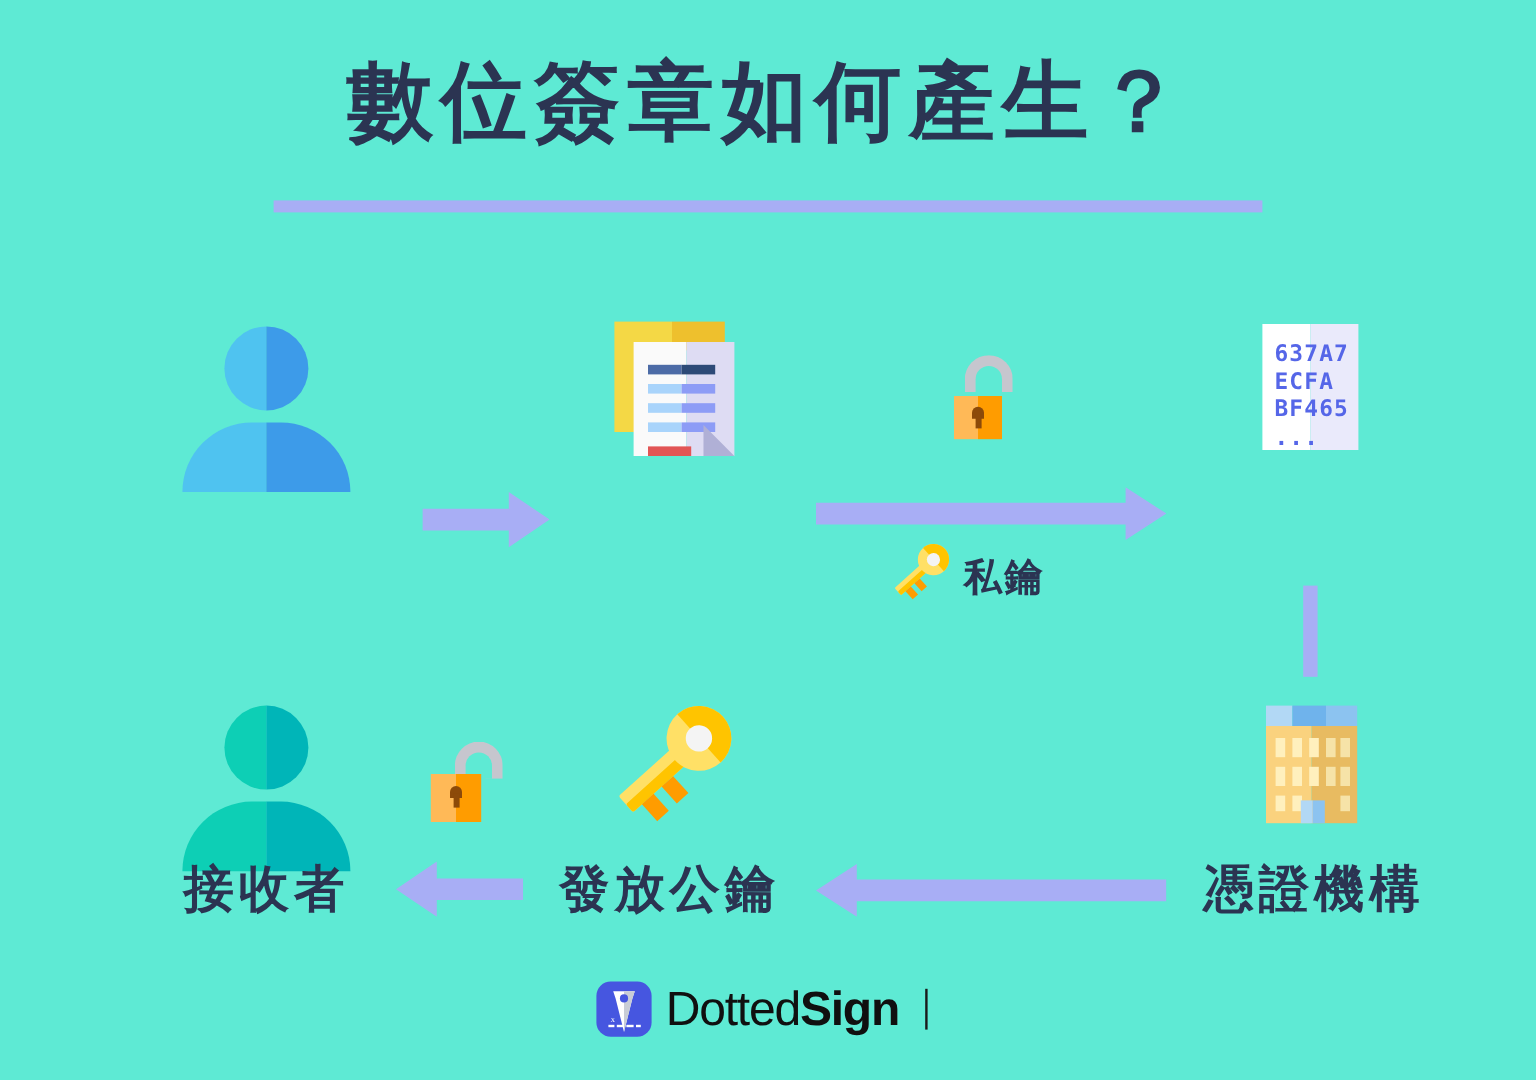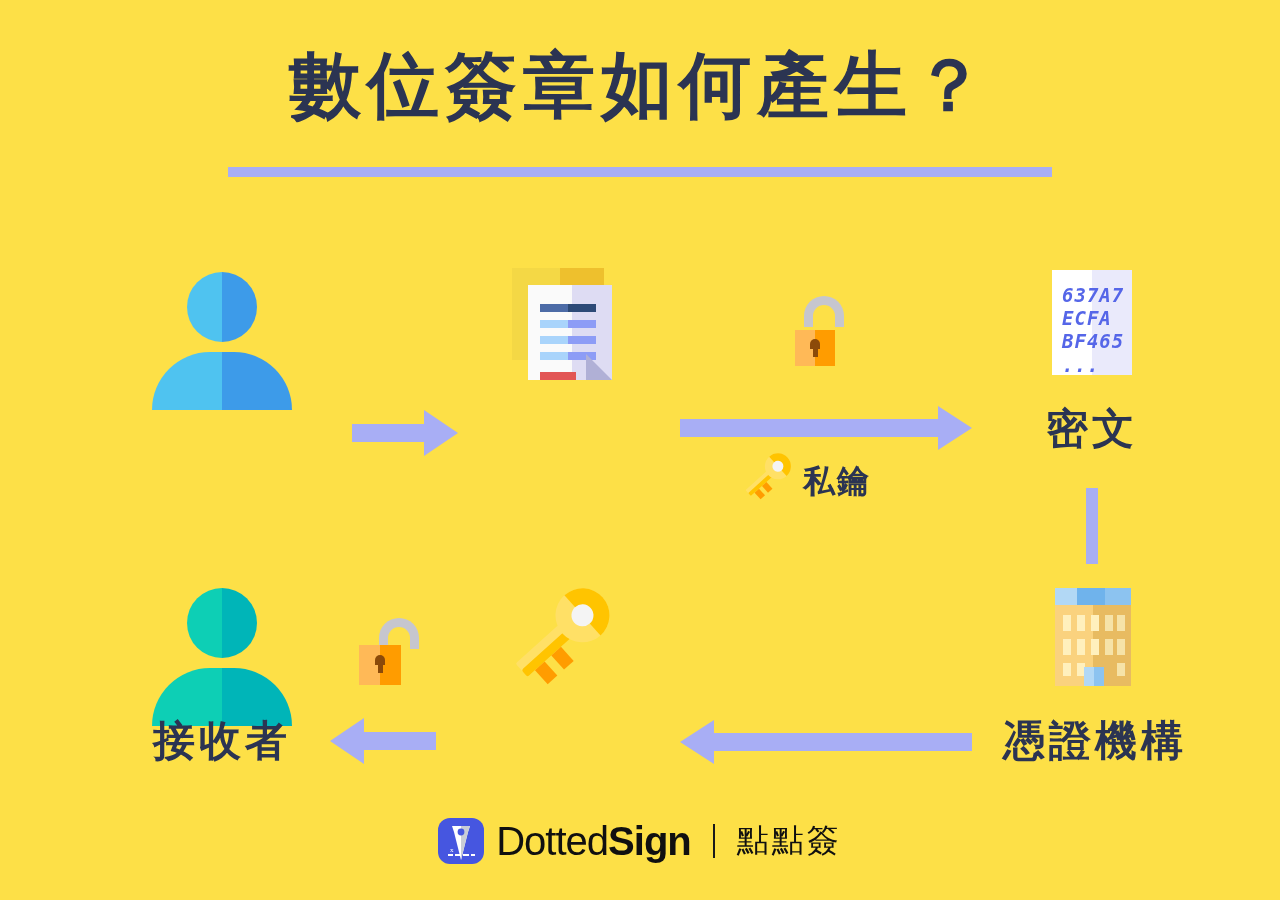--- a/index.html
+++ b/index.html
@@ -12,21 +12,21 @@
     width: 1280px;
     height: 900px;
     position: relative;
     overflow: hidden;
     font-family: "Liberation Sans", "DejaVu Sans", sans-serif;
     -webkit-font-smoothing: antialiased;
   }
   .canvas {
     position: absolute;
     inset: 0;
-    background: #fde047;
+    background: #5eead4;
   }
   .abs { position: absolute; }
 
   
   .title {
     position: absolute;
     left: 0;
     top: 46px;
     width: 1280px;
     text-align: center;
@@ -118,21 +118,21 @@
   }
   .lock .body-l { position:absolute; background:#ffb957; }
   .lock .body-r { position:absolute; background:#ff9c00; }
   .lock .keyhole {
     position:absolute; background:#8c4a09;
     border-radius: 50% 50% 0 0;
   }
   .lock .keystem { position:absolute; background:#8c4a09; }
 
   
-  .cipher { position: absolute; font-style: italic; }
+  .cipher { position: absolute; }
   .cipher .bg-l { position:absolute; left:0; top:0; width:50%; height:100%; background:#ffffff; }
   .cipher .bg-r { position:absolute; left:50%; top:0; width:50%; height:100%; background:#eaeafb; }
   .cipher .txt {
     position: relative;
     font-family: "DejaVu Sans Mono", "Liberation Mono", monospace;
     font-size: 19px;
     font-weight: 700;
     color: #5566e8;
     letter-spacing: 1px;
     line-height: 1.22;
@@ -271,21 +271,20 @@
   <div class="cipher" style="left:1052px; top:270px; width:80px; height:105px;">
     <div class="bg-l"></div>
     <div class="bg-r"></div>
     <div class="txt">
       <div>637A7</div>
       <div>ECFA</div>
       <div>BF465</div>
       <div>...</div>
     </div>
   </div>
-  <div class="node-label" style="left:932px; top:408px; width:320px;">密文</div>
 
   <div class="vbar" style="left:1086px; top:488px; width:12px; height:76px;"></div>
 
   <div class="person" style="left:152px; top:588px; width:140px; height:138px;">
     <div class="head-l" style="left:35px; background:#0dcfb5;"></div>
     <div class="head-r" style="left:70px; background:#00b5b8;"></div>
     <div class="body-l" style="background:#0dcfb5;"></div>
     <div class="body-r" style="background:#00b5b8;"></div>
   </div>
   <div class="node-label" style="left:62px; top:720px; width:320px;">接收者</div>
@@ -310,20 +309,21 @@
         <rect x="10" y="50" width="72" height="18" rx="2" fill="#ffe066"></rect>
         <rect x="10" y="59" width="72" height="9" rx="2" fill="#ffc400"></rect>
         <rect x="20" y="68" width="13" height="19" fill="#ff9c00"></rect>
         <rect x="42" y="68" width="13" height="19" fill="#ff9c00"></rect>
         <circle cx="92" cy="59" r="27" fill="#ffe066"></circle>
         <path d="M92 32 A27 27 0 0 1 92 86 Z" fill="#ffc400"></path>
         <circle cx="92" cy="59" r="11" fill="#f4f4f4"></circle>
       </g>
     </svg>
   </div>
+  <div class="node-label" style="left:398px; top:720px; width:320px;">發放公鑰</div>
 
   <div class="arrow" style="left:680px; top:720px;">
     <svg width="292" height="44" viewBox="0 0 292 44">
       <path d="M292 13 H34 V0 L0 22 L34 44 V31 H292 Z" fill="#a8aef5"></path>
     </svg>
   </div>
 
   <div class="bldg" style="left:1055px; top:588px; width:76px; height:98px;">
     <div class="roof-l" style="left:0;  top:0; width:22px; height:17px;"></div>
     <div class="roof-m" style="left:22px; top:0; width:28px; height:17px;"></div>
@@ -362,16 +362,15 @@
         <rect x="17" y="36" width="6" height="2" fill="#ffffff"></rect>
         <rect x="25" y="36" width="6" height="2" fill="#ffffff"></rect>
         <rect x="33" y="36" width="4" height="2" fill="#ffffff"></rect>
         <text x="12" y="34" font-size="7" fill="#ffffff" font-family="'Liberation Serif', serif">x</text>
       </svg>
     </div>
     <div class="brand-text">
       <span class="thin">Dotted</span><span class="bold">Sign</span>
     </div>
     <div class="divider"></div>
-    <div class="brand-cn">點點簽</div>
   </div>
 
 </div>
 
 </body></html>

